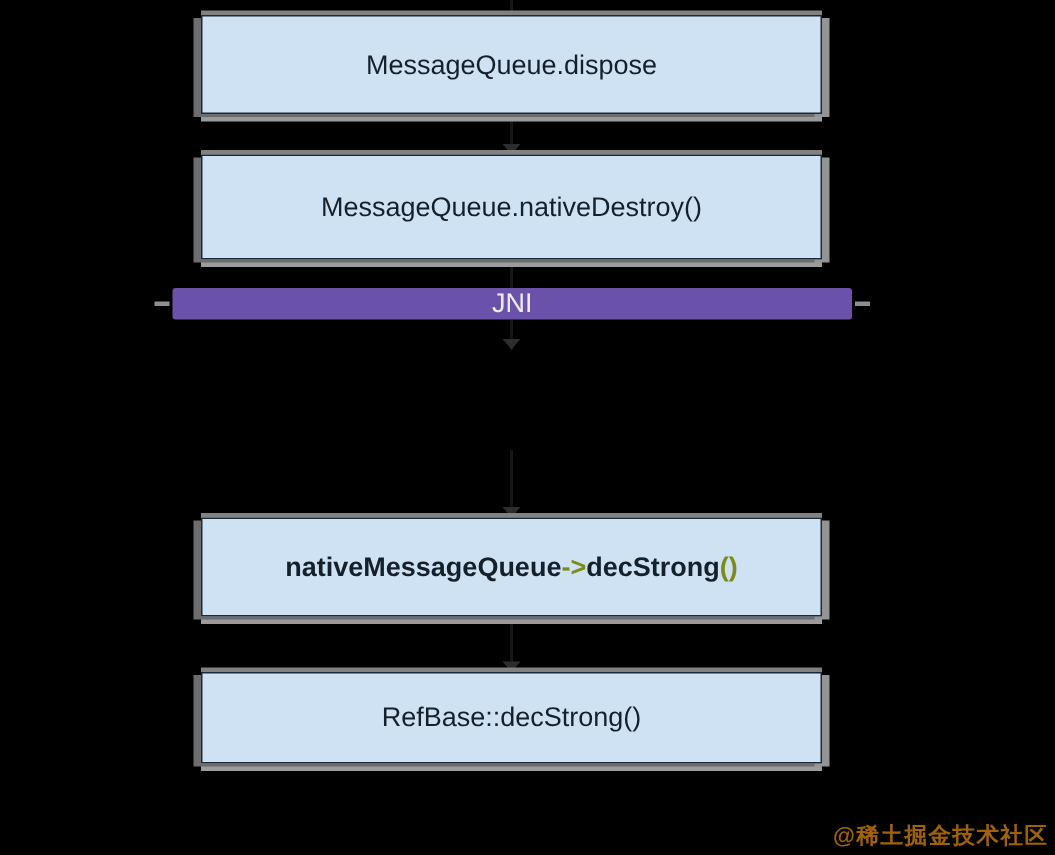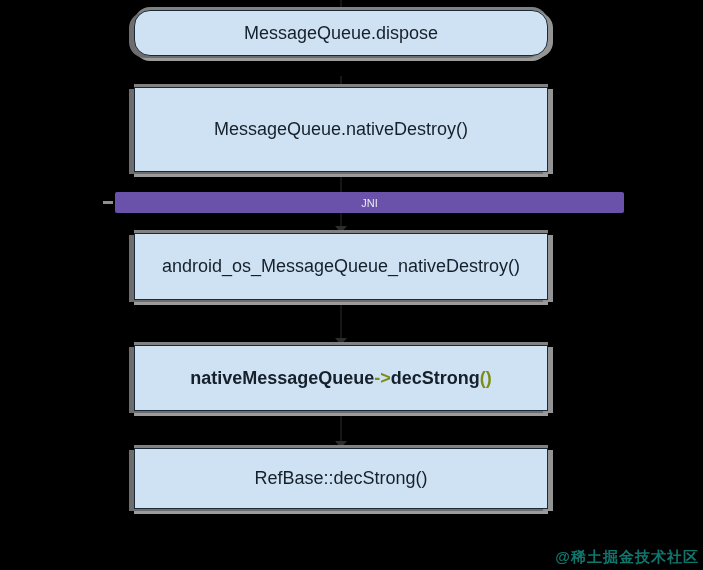--- a/index.html
+++ b/index.html
@@ -26,41 +26,41 @@
     font-size: 18px;
     color: #16202b;
     white-space: nowrap;
     z-index: 3;
     box-shadow:
       -5px 2px 0 #6d6d6d,
        5px 2px 0 #949494,
        0 -3px 0 #818181,
        0 5px 0 #9b9b9b;
   }
-  .box1 { top: 10px;  height: 46px; border-radius: 16px; }
-  .box2 { top: 87px; height: 85px; }
+  .box1 { top: 10px;  height: 66px; }
+  .box2 { top: 103px; height: 70px; }
   .box3 { top: 233px; height: 67px; }
   .box4 { top: 345px; height: 66px; font-weight: bold; }
   .box5 { top: 448px; height: 61px; }
 
   .olive { color: #7c8c16; }
 
   
   .jni-bar {
     position: absolute;
     left: 115px;
     top: 192px;
-    width: 509px;
+    width: 453px;
     height: 21px;
     background: #6a52ab;
     border-radius: 2px;
     display: flex;
     align-items: center;
     justify-content: center;
-    font-size: 11px;
+    font-size: 18px;
     color: #ebebf0;
     z-index: 3;
   }
   .jni-dash {
     position: absolute;
     top: 201px;
     width: 10px;
     height: 3px;
     background: #8f8f8f;
     z-index: 2;
@@ -99,21 +99,21 @@
   .a5 { top: 441px; }
 
   
   .watermark {
     position: absolute;
     right: 4px;
     bottom: 3px;
     font-size: 15px;
     font-weight: bold;
     letter-spacing: 1px;
-    color: #0f766e;
+    color: #a16207;
     text-shadow: 1px 1px 2px #000, -1px -1px 2px #000, 0 0 4px rgba(0,0,0,0.9);
     z-index: 4;
   }
 </style>
 </head>
 <body>
 
 <div class="canvas">
 
   <div class="connector stub"></div>
@@ -135,23 +135,20 @@
   <div class="node box2">
     <span>MessageQueue.nativeDestroy()</span>
   </div>
 
   <div class="jni-dash left"></div>
   <div class="jni-bar">
     <span>JNI</span>
   </div>
   <div class="jni-dash right"></div>
 
-  <div class="node box3">
-    <span>android_os_MessageQueue_nativeDestroy()</span>
-  </div>
 
   <div class="node box4">
     <span><span>nativeMessageQueue</span><span class="olive">-&gt;</span><span>decStrong</span><span class="olive">()</span></span>
   </div>
 
   <div class="node box5">
     <span>RefBase::decStrong()</span>
   </div>
 
   <div class="watermark">@稀土掘金技术社区</div>

